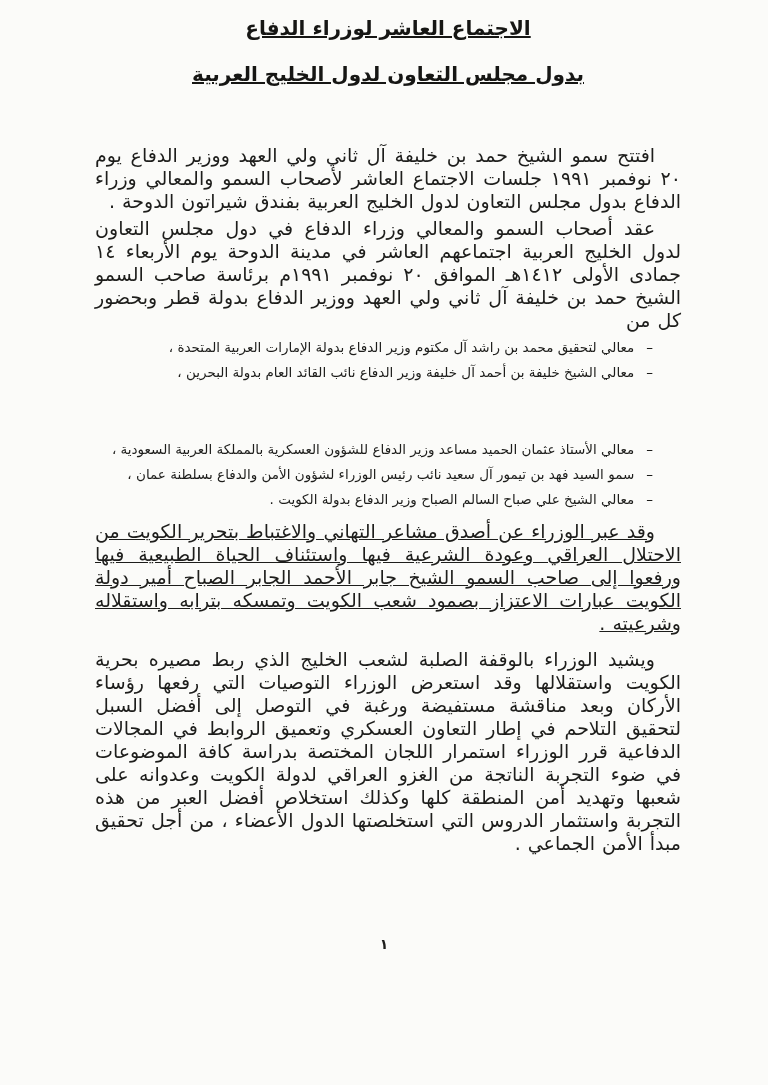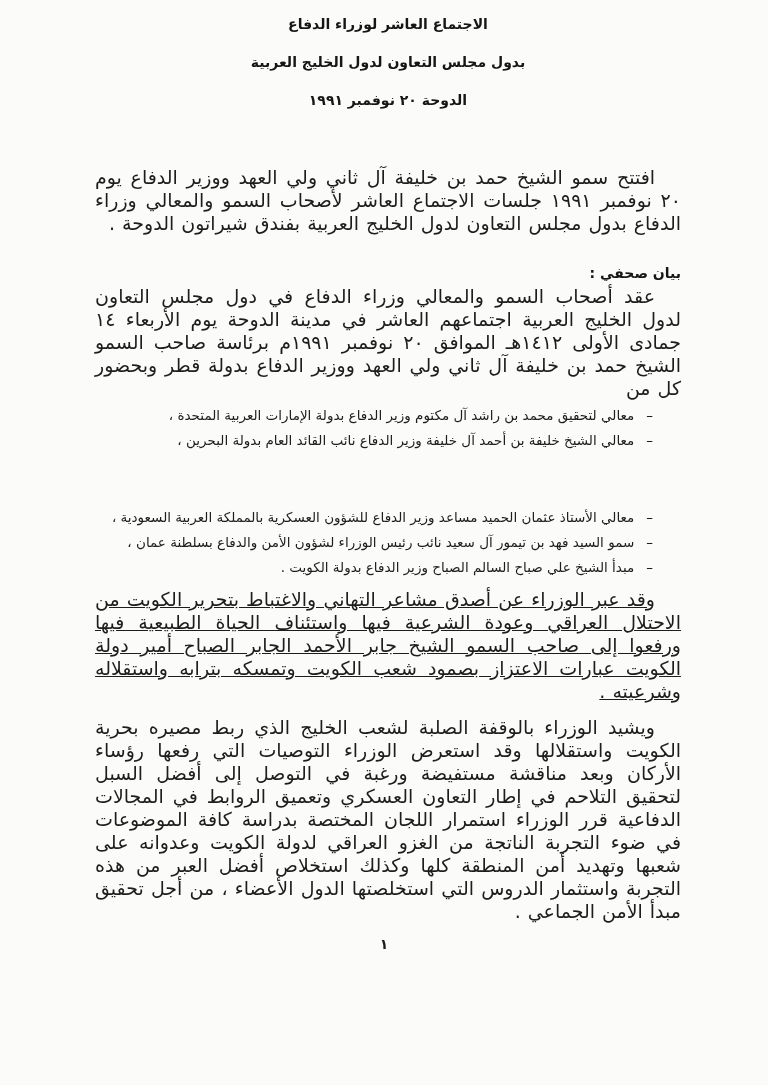--- a/index.html
+++ b/index.html
@@ -14,25 +14,26 @@
   }
   .page {
     position: absolute;
     inset: 0;
     box-sizing: border-box;
     padding: 16px 87px 0 95px;
     direction: rtl;
   }
   .title-block { text-align: center; }
   .title-line {
-    font-size: 14px;
+    font-size: 20px;
     font-weight: bold;
     margin: 0 0 22px 0;
     letter-spacing: 0.3px;
     color: #161614;
+    text-decoration: underline;
   }
   .body-text {
     font-size: 19px;
     line-height: 23px;
     text-align: justify;
     margin: 0;
     word-spacing: 1px;
   }
   .indent { text-indent: 26px; }
   .opening-paragraph { margin-top: 58px; }
@@ -73,26 +74,24 @@
   }
 </style>
 </head>
 <body>
 
 <div class="page">
 
   <header class="title-block">
     <div class="title-line">الاجتماع العاشر لوزراء الدفاع</div>
     <div class="title-line">بدول مجلس التعاون لدول الخليج العربية</div>
-    <div class="title-line">الدوحة ٢٠ نوفمبر ١٩٩١</div>
   </header>
 
   <p class="body-text indent opening-paragraph">افتتح سمو الشيخ حمد بن خليفة آل ثاني ولي العهد ووزير الدفاع يوم ٢٠ نوفمبر ١٩٩١ جلسات الاجتماع العاشر لأصحاب السمو والمعالي وزراء الدفاع بدول مجلس التعاون لدول الخليج العربية بفندق شيراتون الدوحة .</p>
 
-  <div class="section-heading">بيان صحفي :</div>
 
 
   <p class="body-text indent meeting-paragraph">عقد أصحاب السمو والمعالي وزراء الدفاع في دول مجلس التعاون لدول الخليج العربية اجتماعهم العاشر في مدينة الدوحة يوم الأربعاء ١٤ جمادى الأولى ١٤١٢هـ الموافق ٢٠ نوفمبر ١٩٩١م برئاسة صاحب السمو الشيخ حمد بن خليفة آل ثاني ولي العهد ووزير الدفاع بدولة قطر وبحضور كل من</p>
 
   <ul class="attendees">
     <li class="attendee">
       <span class="marker">–</span>
       <span class="attendee-text">معالي لتحقيق محمد بن راشد آل مكتوم وزير الدفاع بدولة الإمارات العربية المتحدة ،</span>
     </li>
     <li class="attendee">
@@ -107,21 +106,21 @@
     <li class="attendee">
       <span class="marker">–</span>
       <span class="attendee-text">معالي الأستاذ عثمان الحميد مساعد وزير الدفاع للشؤون العسكرية بالمملكة العربية السعودية ،</span>
     </li>
     <li class="attendee">
       <span class="marker">–</span>
       <span class="attendee-text">سمو السيد فهد بن تيمور آل سعيد نائب رئيس الوزراء لشؤون الأمن والدفاع بسلطنة عمان ،</span>
     </li>
     <li class="attendee">
       <span class="marker">–</span>
-      <span class="attendee-text">مبدأ الشيخ علي صباح السالم الصباح وزير الدفاع بدولة الكويت .</span>
+      <span class="attendee-text">معالي الشيخ علي صباح السالم الصباح وزير الدفاع بدولة الكويت .</span>
     </li>
   </ul>
 
   <p class="body-text indent congrats-paragraph">وقد عبر الوزراء عن أصدق مشاعر التهاني والاغتباط بتحرير الكويت من الاحتلال العراقي وعودة الشرعية فيها واستئناف الحياة الطبيعية فيها ورفعوا إلى صاحب السمو الشيخ جابر الأحمد الجابر الصباح أمير دولة الكويت عبارات الاعتزاز بصمود شعب الكويت وتمسكه بترابه واستقلاله وشرعيته .</p>
 
   <p class="body-text indent decisions-paragraph">ويشيد الوزراء بالوقفة الصلبة لشعب الخليج الذي ربط مصيره بحرية الكويت واستقلالها وقد استعرض الوزراء التوصيات التي رفعها رؤساء الأركان وبعد مناقشة مستفيضة ورغبة في التوصل إلى أفضل السبل لتحقيق التلاحم في إطار التعاون العسكري وتعميق الروابط في المجالات الدفاعية قرر الوزراء استمرار اللجان المختصة بدراسة كافة الموضوعات في ضوء التجربة الناتجة من الغزو العراقي لدولة الكويت وعدوانه على شعبها وتهديد أمن المنطقة كلها وكذلك استخلاص أفضل العبر من هذه التجربة واستثمار الدروس التي استخلصتها الدول الأعضاء ، من أجل تحقيق مبدأ الأمن الجماعي .</p>
 
   <div class="page-number">١</div>
 
 </div>

